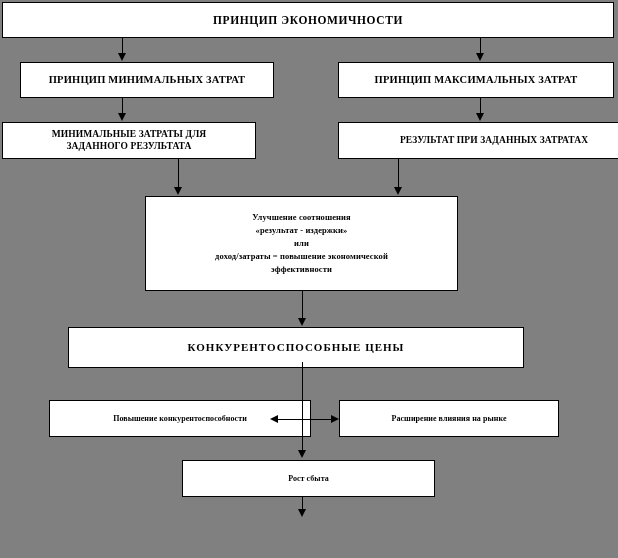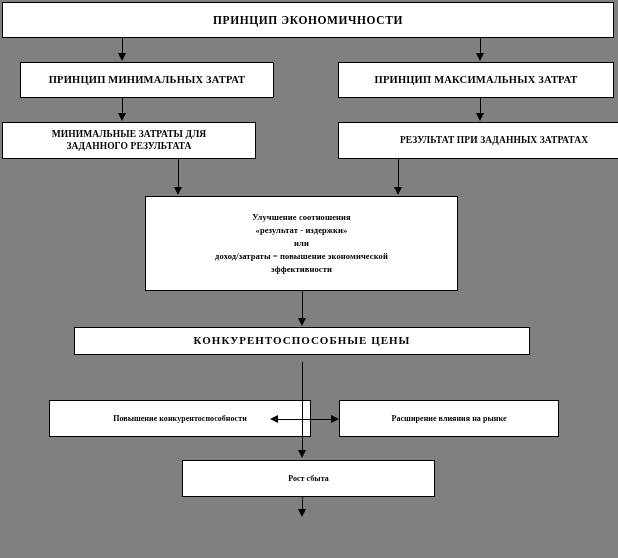--- a/index.html
+++ b/index.html
@@ -104,21 +104,21 @@
   </div>
 
   <div class="node t-mid" style="left:145px; top:196px; width:313px; height:95px; line-height:1.55;">
     <span class="txt">Улучшение соотношения
 «результат - издержки»
 или
 доход/затраты = повышение экономической
 эффективности</span>
   </div>
 
-  <div class="node t-price" style="left:74px; top:327px; width:456px; height:28px;">
+  <div class="node t-price" style="left:68px; top:327px; width:456px; height:41px;">
     <span class="txt">КОНКУРЕНТОСПОСОБНЫЕ  ЦЕНЫ</span>
   </div>
 
   <div class="node t-small" style="left:49px; top:400px; width:262px; height:37px;">
     <span class="txt">Повышение конкурентоспособности</span>
   </div>
 
   <div class="node t-small" style="left:339px; top:400px; width:220px; height:37px;">
     <span class="txt">Расширение влияния на рынке</span>
   </div>

